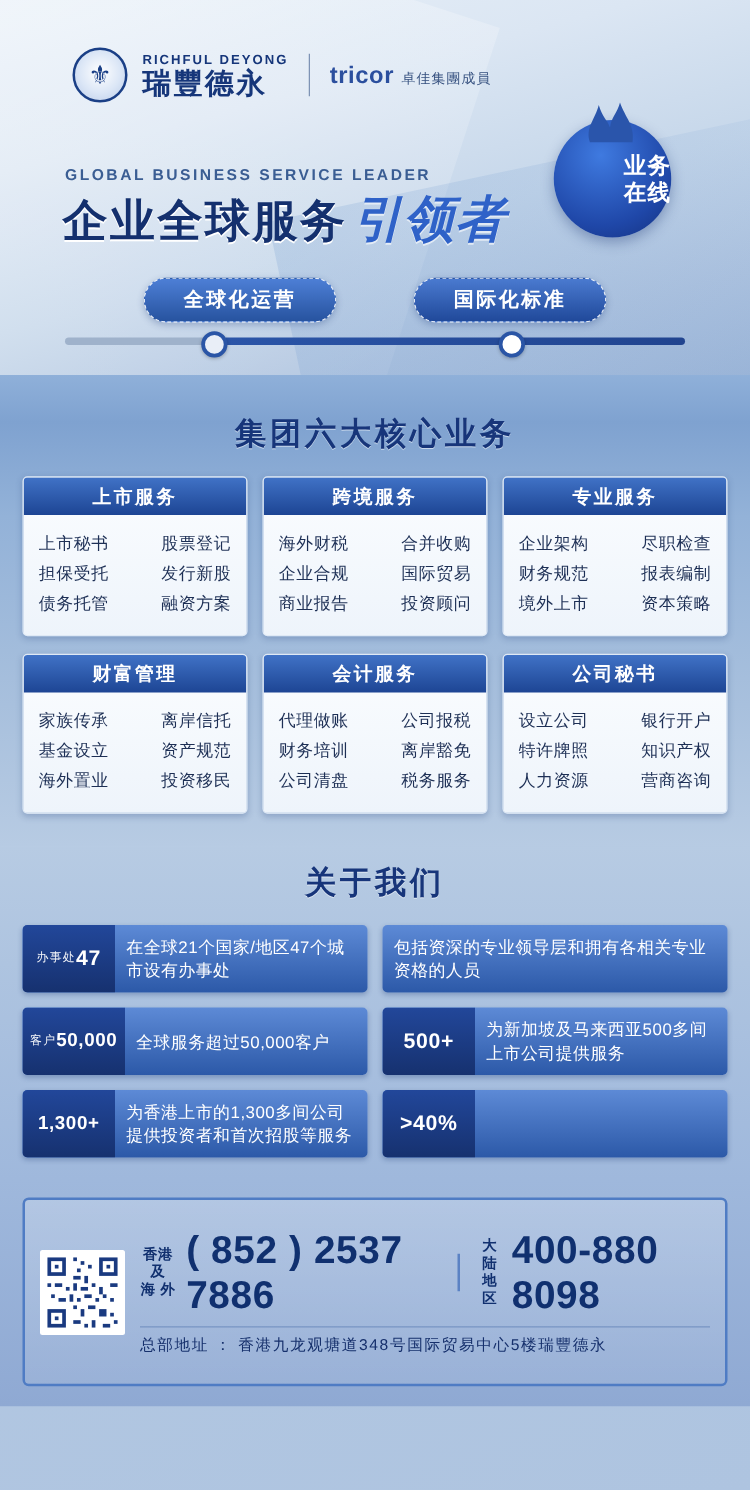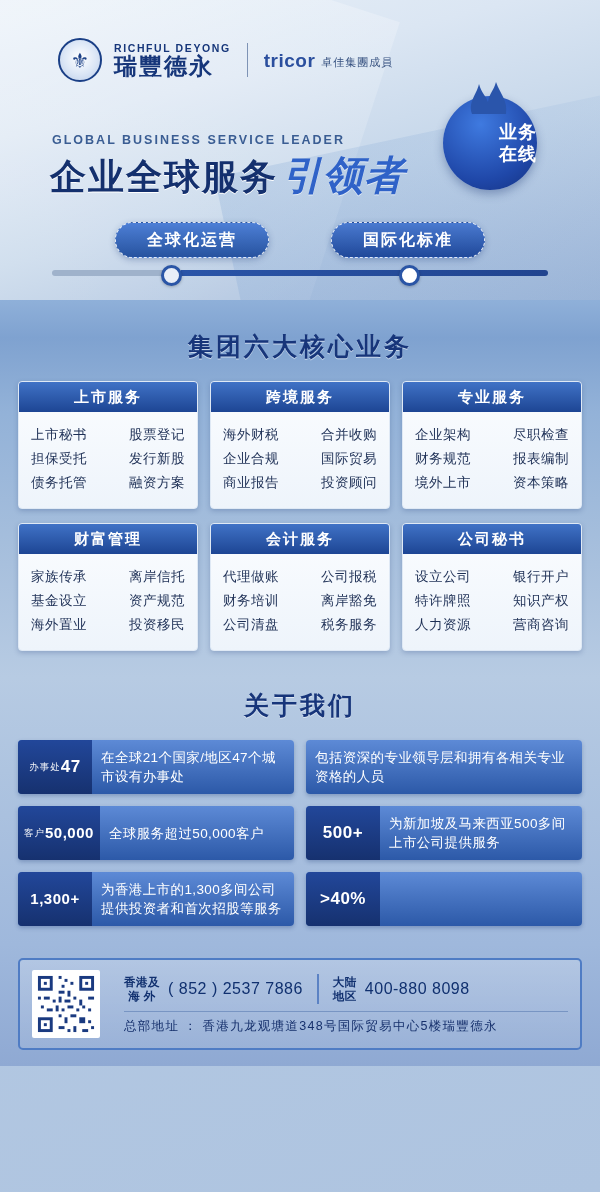--- a/index.html
+++ b/index.html
@@ -158,30 +158,30 @@
   }
 
   
   .contact{
     position:relative;padding:14px 0 16px;
     background:linear-gradient(180deg,#9fb8dc 0%,#8fa9d3 100%);
   }
   .contact-box{
     margin:0 18px;border:2px solid #4f7cc4;border-radius:5px;
     background:linear-gradient(180deg,rgba(255,255,255,.22),rgba(255,255,255,.08));
-    padding:10px 12px;display:flex;align-items:center;gap:24px;
+    padding:22px 12px;display:flex;align-items:center;gap:12px;
   }
   .qr{
     width:62px;height:62px;background:#fff;padding:3px;border-radius:2px;flex:0 0 auto;
     display:block;
   }
   .contact-right{flex:1;}
   .tel-row{display:flex;align-items:center;gap:8px;}
   .tel-label{font-size:11.5px;color:#11306f;line-height:14px;font-weight:bold;letter-spacing:.5px;text-align:center;}
-  .tel-num{font-size:16px;font-weight:normal;color:#10306f;letter-spacing:.5px;}
+  .tel-num{font-size:31px;font-weight:bold;color:#10306f;letter-spacing:.5px;}
   .tel-sep{width:2px;height:30px;background:#5b82c4;margin:0 6px;}
   .addr{
     margin-top:7px;padding-top:6px;border-top:1px solid rgba(40,80,150,.35);
     font-size:12.5px;color:#16306c;letter-spacing:1.3px;white-space:nowrap;
   }
 
   
   .footer{
     background:linear-gradient(180deg,#3c6bbd 0%,#2a5099 55%,#21428a 100%);
     padding:12px 0 16px;color:#fff;

